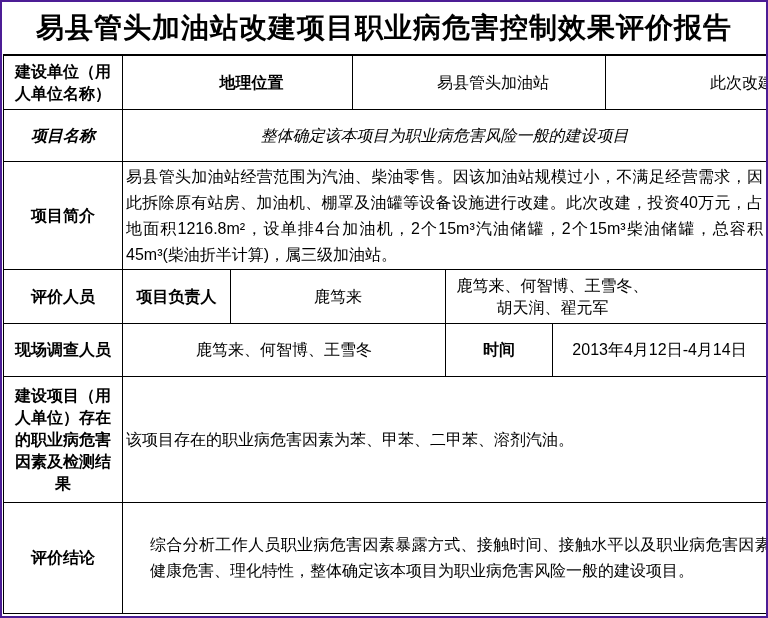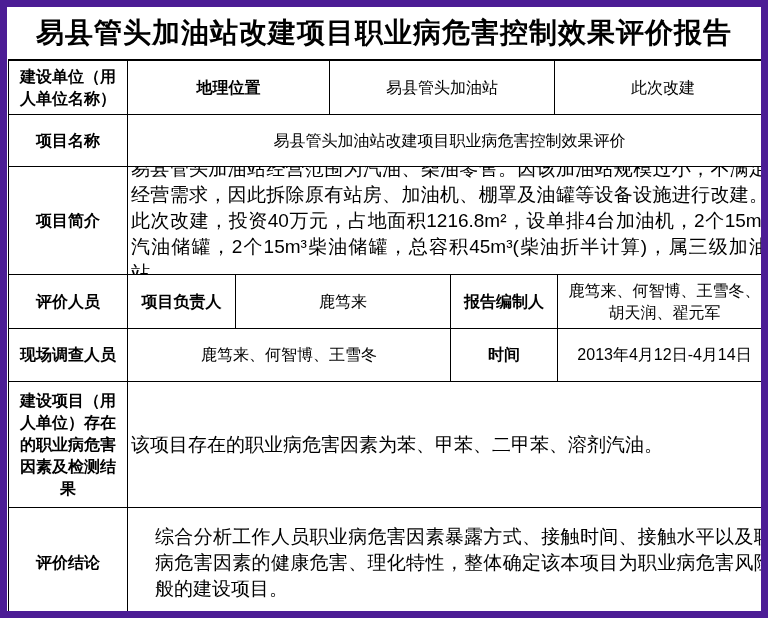--- a/index.html
+++ b/index.html
@@ -1,19 +1,19 @@
 <!DOCTYPE html>
 <html><head>
 <meta charset="utf-8">
 <style>
   html,body{margin:0;padding:0;background:#e8e8e8;}
   .screen{
     width:768px;height:618px;
     background:#ffffff;
-    border:7px solid #4c1d95;
+    border:2px solid #4c1d95;
     box-sizing:border-box;
     font-family:"Liberation Sans","DejaVu Sans",sans-serif;
     color:#000;
     position:relative;
     overflow:hidden;
   }
   .title-row{
     height:52px;
     display:flex;align-items:center;justify-content:center;
     font-size:28px;font-weight:bold;letter-spacing:1px;
@@ -36,25 +36,25 @@
     font-size:16px;line-height:22px;
     padding:2px 4px;
     overflow:hidden;
   }
   .c.last{border-right:none;}
   .c.hd{font-weight:bold;}
   .c.para{
     justify-content:flex-start;
     text-align:justify;
     line-height:26px;
-    font-size:19px;
+    font-size:16px;
     padding:2px 3px;
   }
   
-  .h-r1{height:53px;} .h-r2{height:51px;} .h-r3{height:107px;}
+  .h-r1{height:53px;gap:28px;} .h-r2{height:51px;font-style:italic;} .h-r3{height:107px;}
   .h-r4{height:53px;} .h-r5{height:52px;} .h-r6{height:125px;} .h-r7{height:110px;gap:24px;}
   
   .w-label{width:119px;flex:0 0 119px;}
   .w-r1c2{width:225px;flex:0 0 225px;}
   .w-r1c3{width:202px;flex:0 0 202px;}
   .w-r1c4{width:216px;flex:0 0 216px;}
   .w-wide{width:643px;flex:0 0 643px;}
   .w-r4c2{width:108px;flex:0 0 108px;}
   .w-r4c3{width:215px;flex:0 0 215px;text-align:center;}
   .w-r4c4{width:107px;flex:0 0 107px;}
@@ -72,33 +72,32 @@
 
     <div class="r h-r1">
       <div class="c hd w-label">建设单位（用人单位名称）</div>
       <div class="c hd w-r1c3">地理位置</div>
       <div class="c w-r1c2">易县管头加油站</div>
       <div class="c last w-r1c4">此次改建</div>
     </div>
 
     <div class="r h-r2">
       <div class="c hd w-label">项目名称</div>
-      <div class="c last w-wide">易县管头加油站改建项目职业病危害控制效果评价</div>
+      <div class="c last w-wide">整体确定该本项目为职业病危害风险一般的建设项目</div>
     </div>
 
     <div class="r h-r3">
       <div class="c hd w-label">项目简介</div>
       <div class="c last para w-wide">易县管头加油站经营范围为汽油、柴油零售。因该加油站规模过小，不满足经营需求，因此拆除原有站房、加油机、棚罩及油罐等设备设施进行改建。此次改建，投资40万元，占地面积1216.8m²，设单排4台加油机，2个15m³汽油储罐，2个15m³柴油储罐，总容积45m³(柴油折半计算)，属三级加油站。</div>
     </div>
 
     <div class="r h-r4">
       <div class="c hd w-label">评价人员</div>
       <div class="c hd w-r4c2">项目负责人</div>
       <div class="c w-r4c3">鹿笃来</div>
-      <div class="c hd w-r4c4">报告编制人</div>
       <div class="c last w-r4c5">鹿笃来、何智博、王雪冬、胡天润、翟元军</div>
     </div>
 
     <div class="r h-r5">
       <div class="c hd w-label">现场调查人员</div>
       <div class="c w-r5c2">鹿笃来、何智博、王雪冬</div>
       <div class="c hd w-r4c4">时间</div>
       <div class="c last w-r4c5">2013年4月12日-4月14日</div>
     </div>
 

